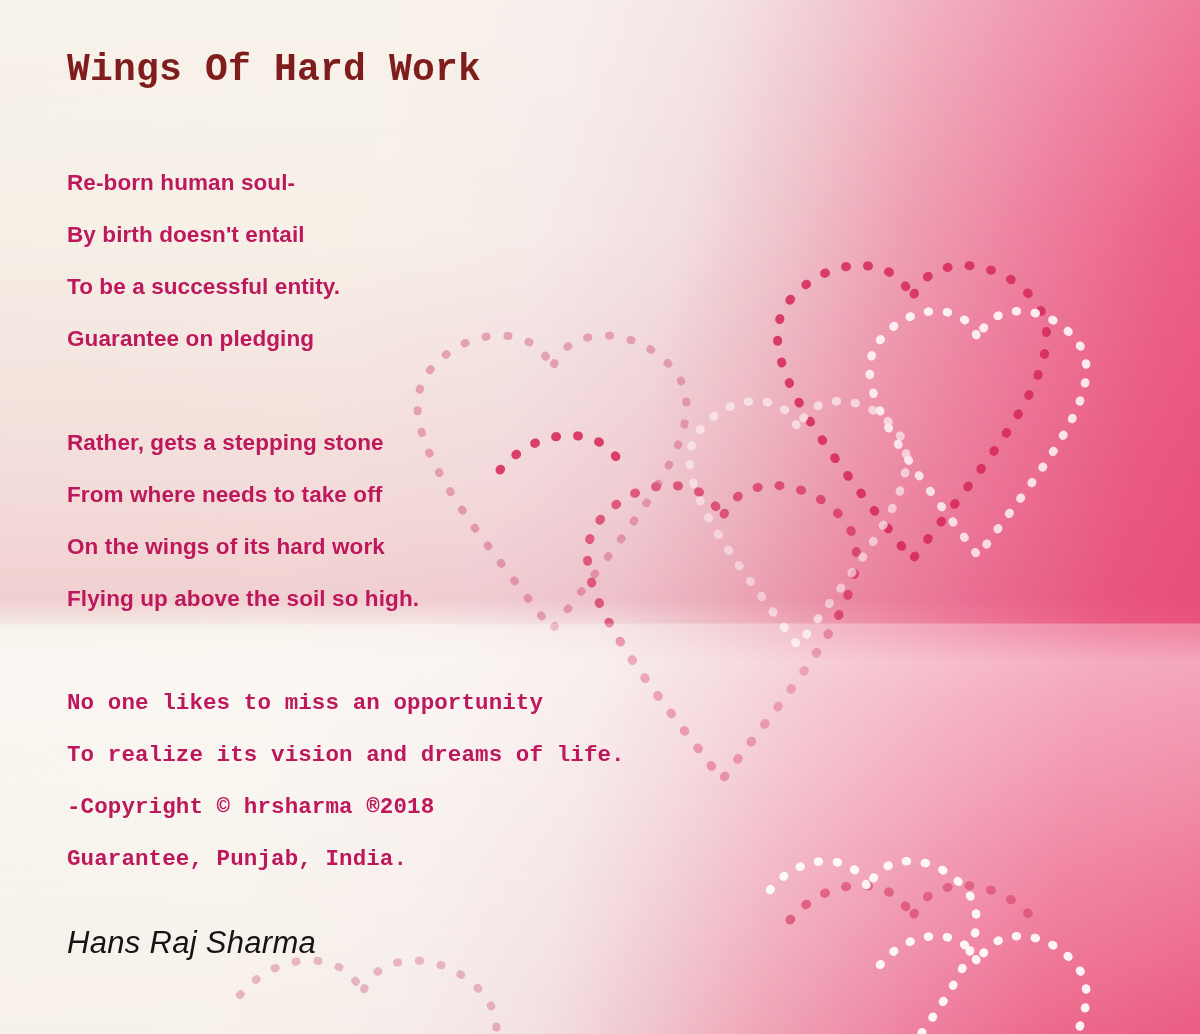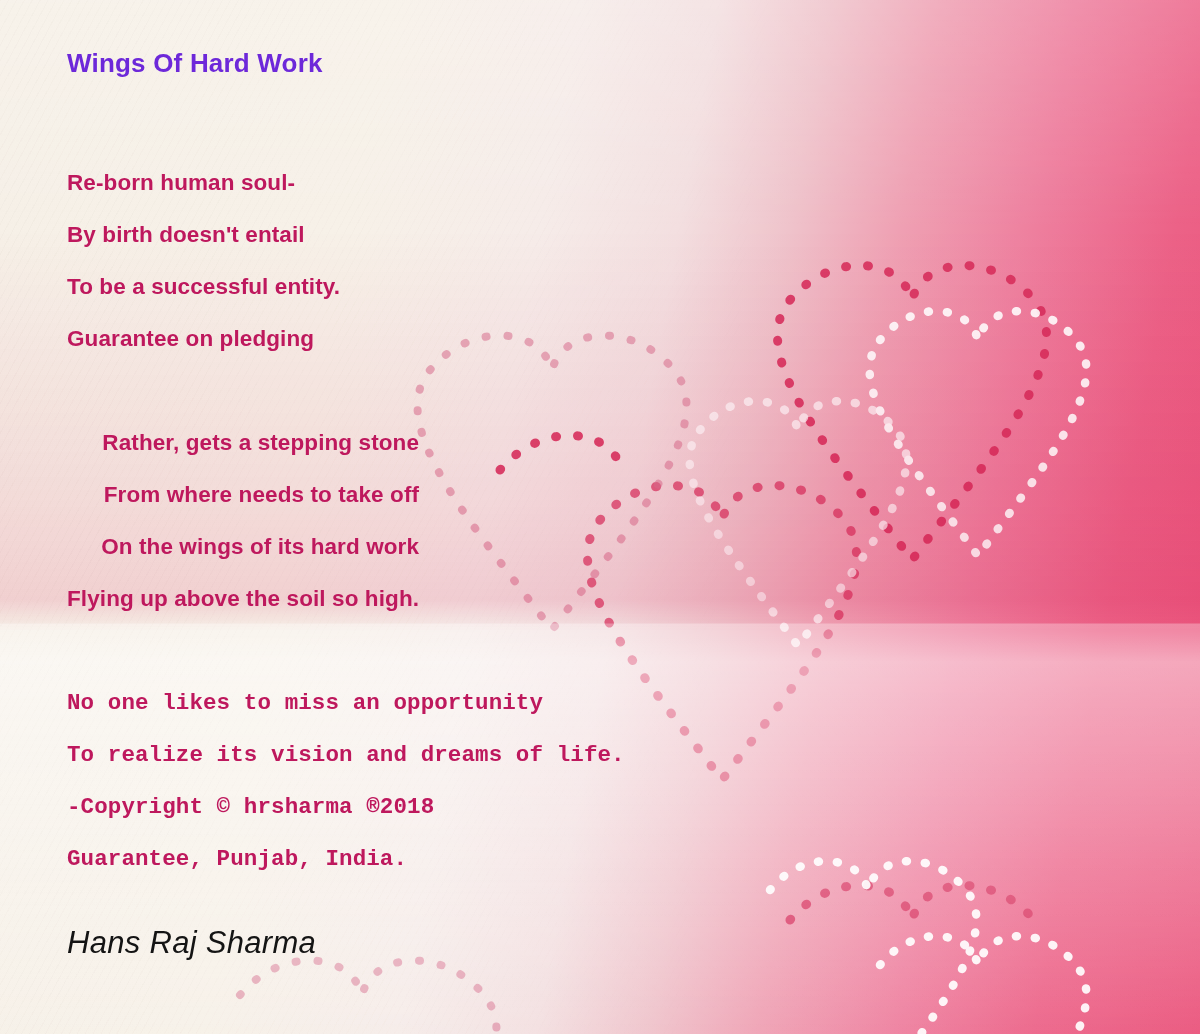--- a/index.html
+++ b/index.html
@@ -92,30 +92,31 @@
     position:absolute;
     left:67px;
     top:0;
     width:900px;
     height:1034px;
   }
 
   #poem-title{
     position:absolute;
     top:48px;left:0;
-    font-size:26px;
+    font-size:38px;
     font-weight:bold;
-    color:#6d28d9;
+    color:#7f1d1d;
     letter-spacing:.2px;
     white-space:nowrap;
+    font-family:Liberation Mono, monospace;
   }
 
   .stanza{position:absolute;left:0;}
   #stanza-0{top:157px;}
-  #stanza-1{top:417px;text-align:right;}
+  #stanza-1{top:417px;}
   #stanza-2{top:677px;font-family:Liberation Mono, monospace;}
 
   .poem-line{
     font-size:22.5px;
     font-weight:bold;
     color:#be185d;
     line-height:52px;
     height:52px;
     white-space:nowrap;
     letter-spacing:.1px;

